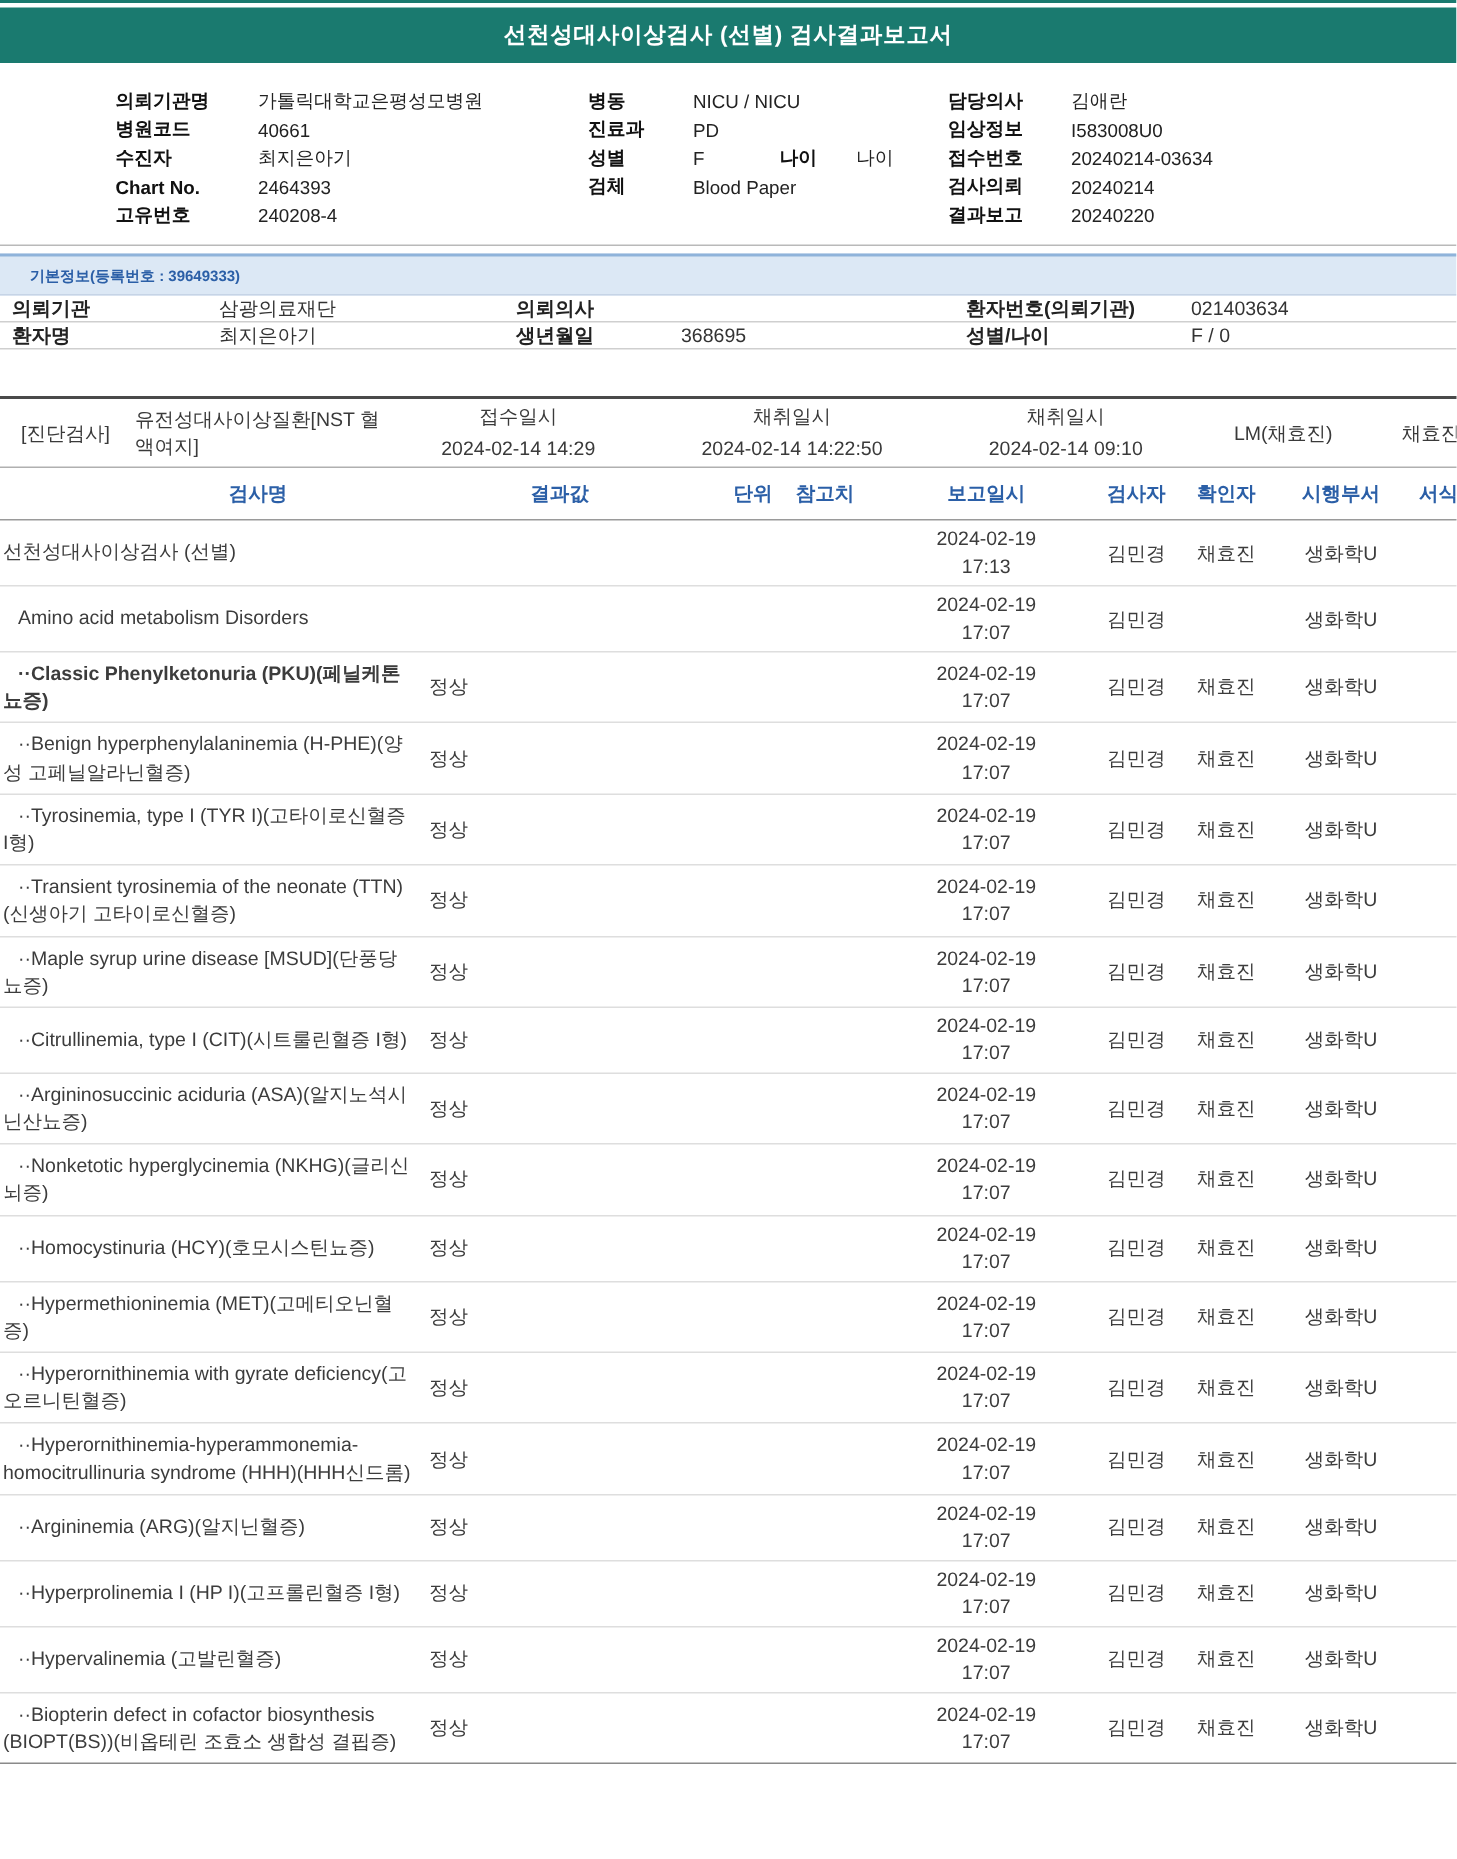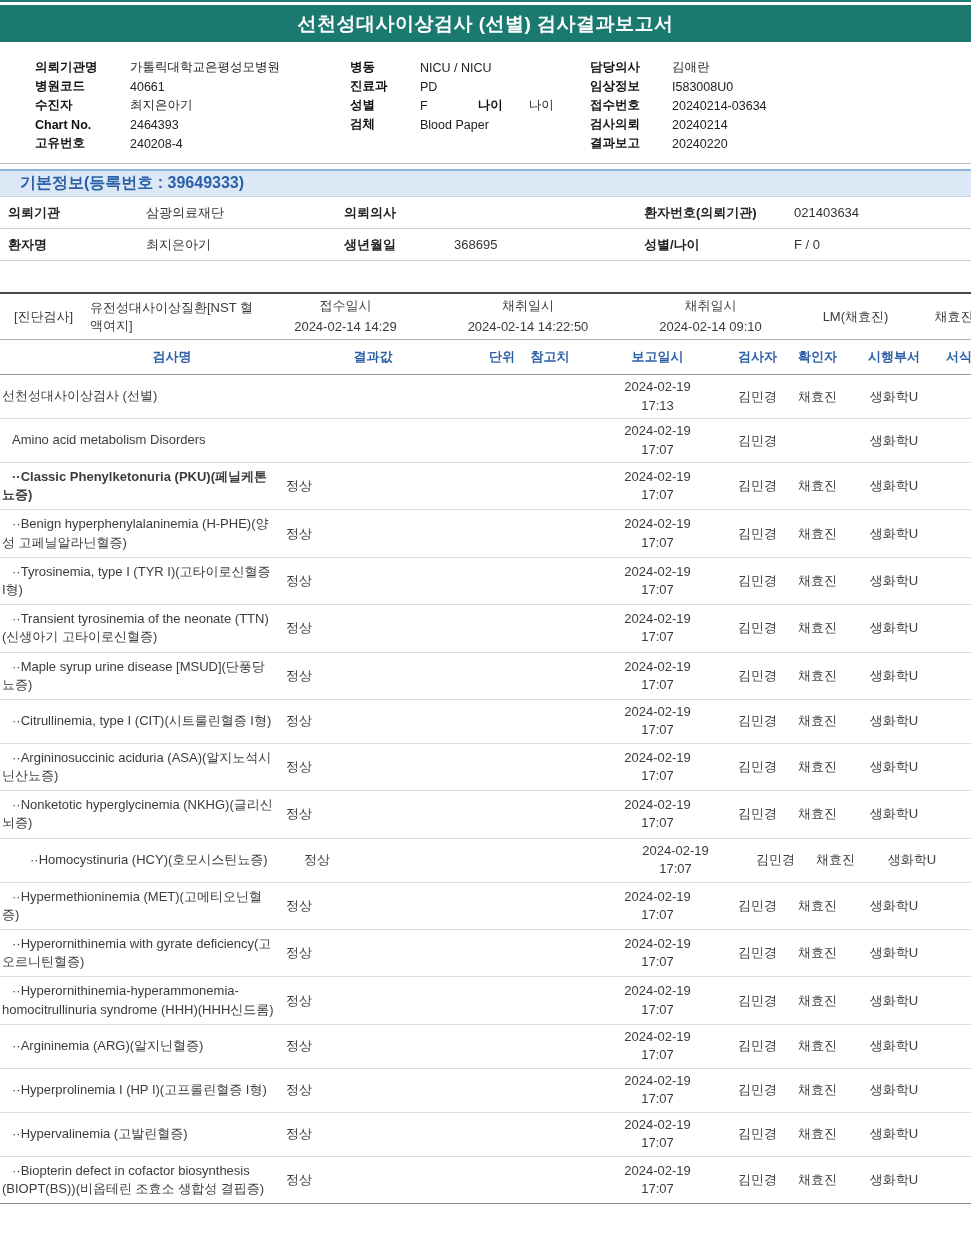--- a/index.html
+++ b/index.html
@@ -4,48 +4,48 @@
 <style>
   * { margin:0; padding:0; box-sizing:border-box; }
   body {
     width:971px; height:1239px; overflow:hidden; background:#fff;
     font-family:"Liberation Sans","DejaVu Sans",sans-serif;
     font-size:13px; color:#333;
   }
   .top-rule { height:2px; background:#1a7a6f; margin-bottom:3px; }
   .title-bar {
     height:37px; background:#1a7a6f; color:#fff; text-align:center;
-    line-height:37px; font-size:19px; font-weight:bold; letter-spacing:.5px;
+    line-height:37px; font-size:15px; font-weight:bold; letter-spacing:.5px;
   }
 
   
-  .hdr { display:flex; margin:16px 0 10px 0; }
+  .hdr { display:flex; margin:16px 0 10px 0;padding-left:42px; }
   .hdr-col { display:flex; flex-direction:column; }
   .hdr-col1 { flex:0 0 350px; padding-left:35px; }
   .hdr-col2 { flex:0 0 240px; }
   .hdr-col3 { flex:1; }
   .hdr-row { height:19px; display:flex; align-items:center; font-size:12.5px; white-space:nowrap; }
   .hdr-label { font-weight:bold; color:#111; }
   .hdr-col1 .hdr-label { width:95px; }
   .hdr-col2 .hdr-label { width:70px; }
   .hdr-col3 .hdr-label { width:82px; }
   .hdr-value { color:#222; }
   .hdr-label2 { font-weight:bold; color:#111; margin-left:50px; }
   .hdr-value2 { color:#222; margin-left:26px; }
 
   .hr1 { border-top:1px solid #b9b9b9; margin-top:9px; }
 
   
   .basic-bar {
     margin-top:5px; height:28px; background:#dce8f5;
     border-top:2px solid #8fb3da; border-bottom:1px solid #c6d4e6;
     display:flex; align-items:center; padding-left:20px;
-    color:#2b5fa7; font-weight:bold; font-size:16px;
+    color:#2b5fa7; font-weight:bold; font-size:10px;
   }
-  .basic-row { display:flex; align-items:center; height:32px; border-bottom:1px solid #cfcfcf; }
+  .basic-row { display:flex; align-items:center; height:18px; border-bottom:1px solid #cfcfcf; }
   .b-l1 { flex:0 0 122px; padding-left:8px; font-weight:bold; color:#222; }
   .b-v1 { flex:0 0 198px;margin-left:24px; }
   .b-l2 { flex:0 0 110px; font-weight:bold; color:#222; }
   .b-v2 { flex:0 0 190px; }
   .b-l3 { flex:0 0 150px; font-weight:bold; color:#222; }
   .b-v3 { flex:1; }
 
   
   .diag-table { margin-top:31px; width:1000px; border-top:2px solid #4a4a4a; border-bottom:1px solid #8a8a8a; }
   .diag-row { display:flex; align-items:center; min-height:46px; border-bottom:1px solid #b0b0b0; color:#3a3a3a; }
@@ -350,21 +350,21 @@
           <div class="c-unit"></div>
           <div class="c-ref"></div>
           <div class="c-date">2024-02-19 17:07</div>
           <div class="c-tester">김민경</div>
           <div class="c-confirm">채효진</div>
           <div class="c-dept">생화학U</div>
           <div class="c-form"></div>
         </div>
 
         <div class="res-row">
-          <div class="c-name" style="text-indent: 10px; margin-left: 18px;">··Homocystinuria (HCY)(호모시스틴뇨증)</div>
+          <div class="c-name" style="text-indent: 10px;">··Homocystinuria (HCY)(호모시스틴뇨증)</div>
           <div class="c-result">정상</div>
           <div class="c-unit"></div>
           <div class="c-ref"></div>
           <div class="c-date">2024-02-19 17:07</div>
           <div class="c-tester">김민경</div>
           <div class="c-confirm">채효진</div>
           <div class="c-dept">생화학U</div>
           <div class="c-form"></div>
         </div>
 

